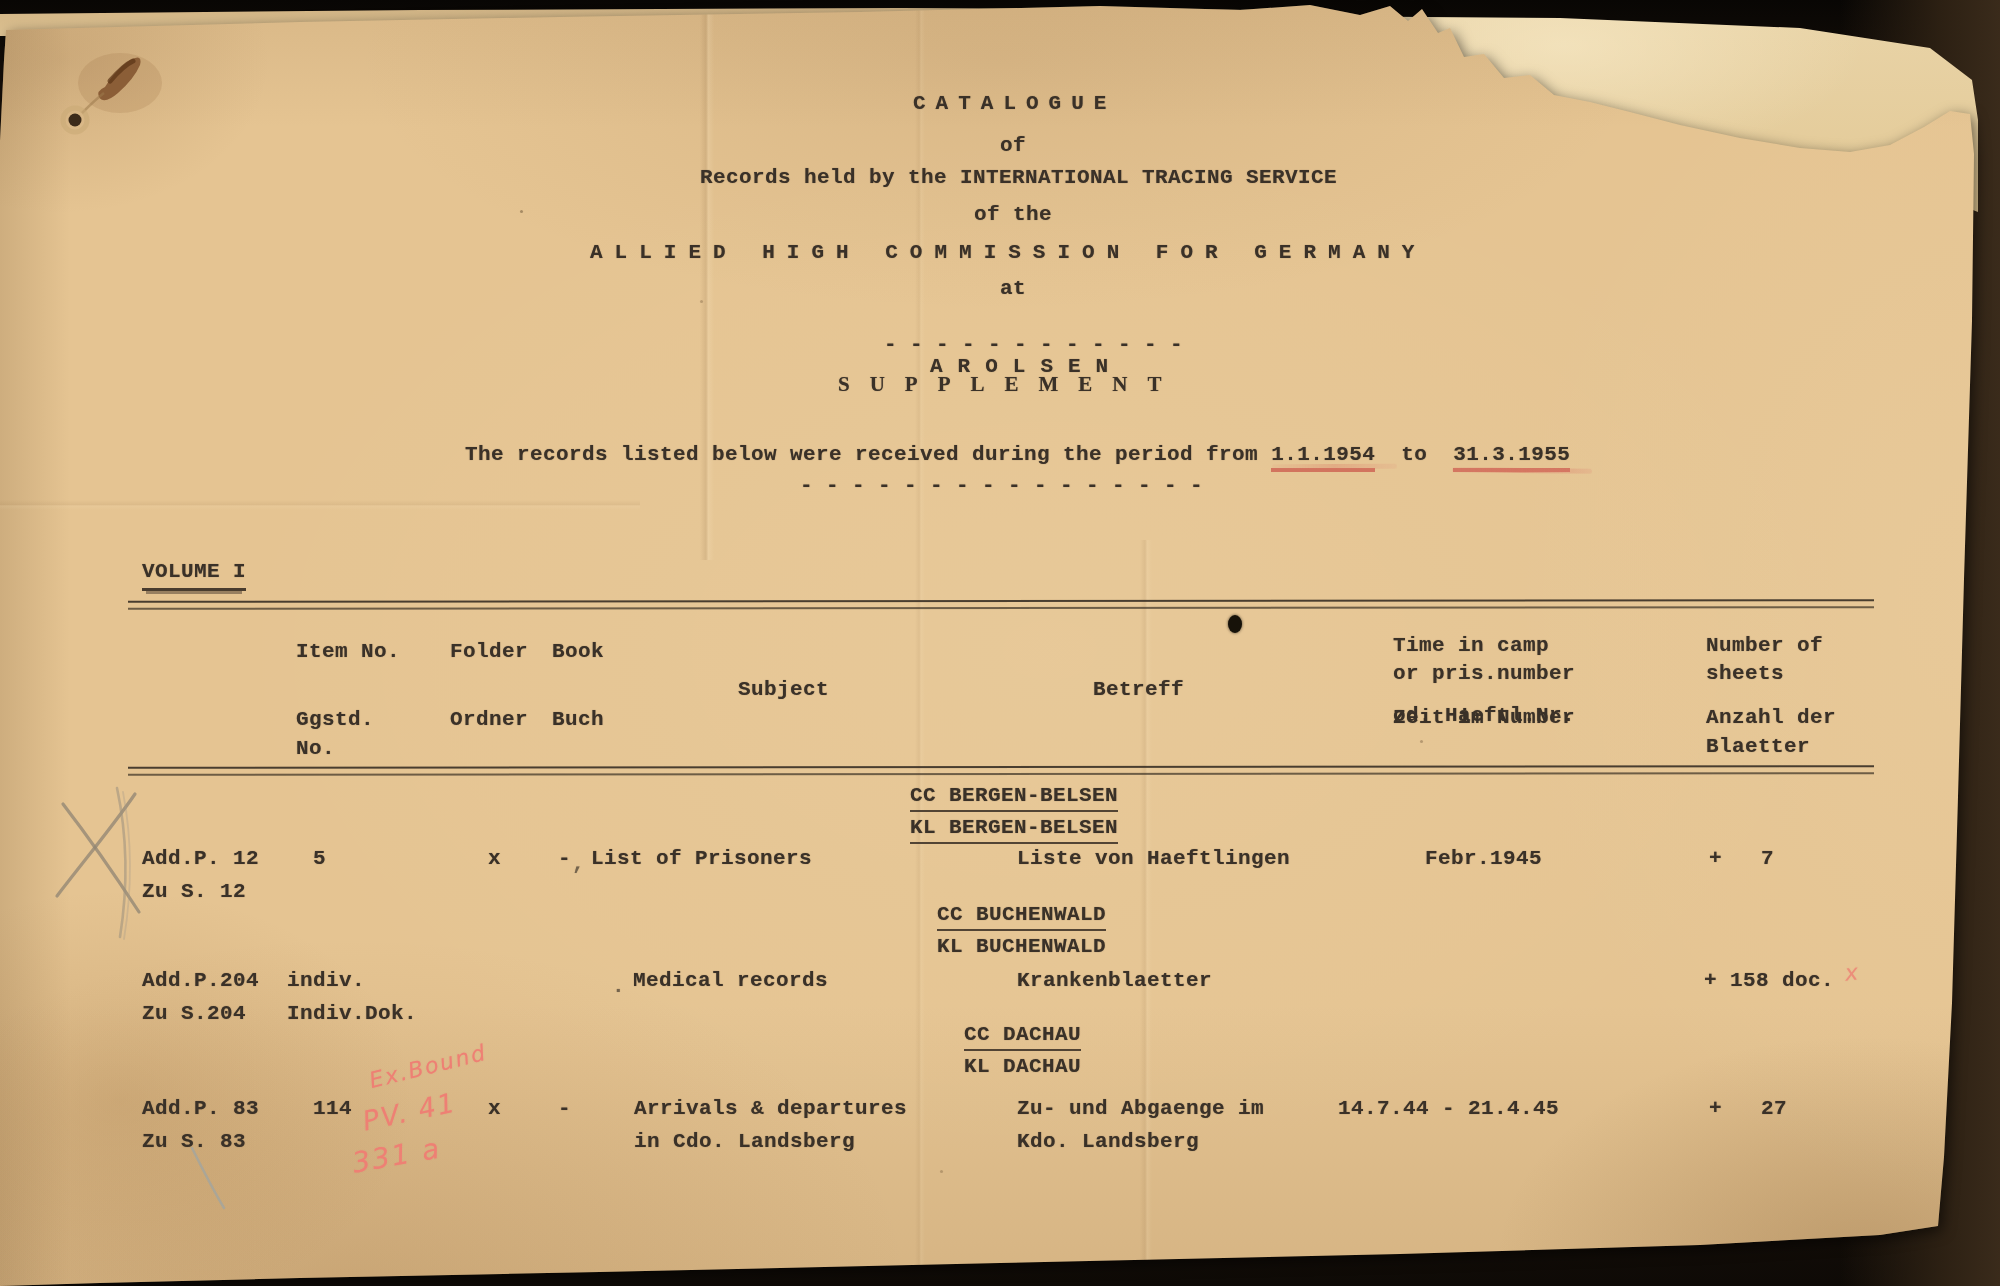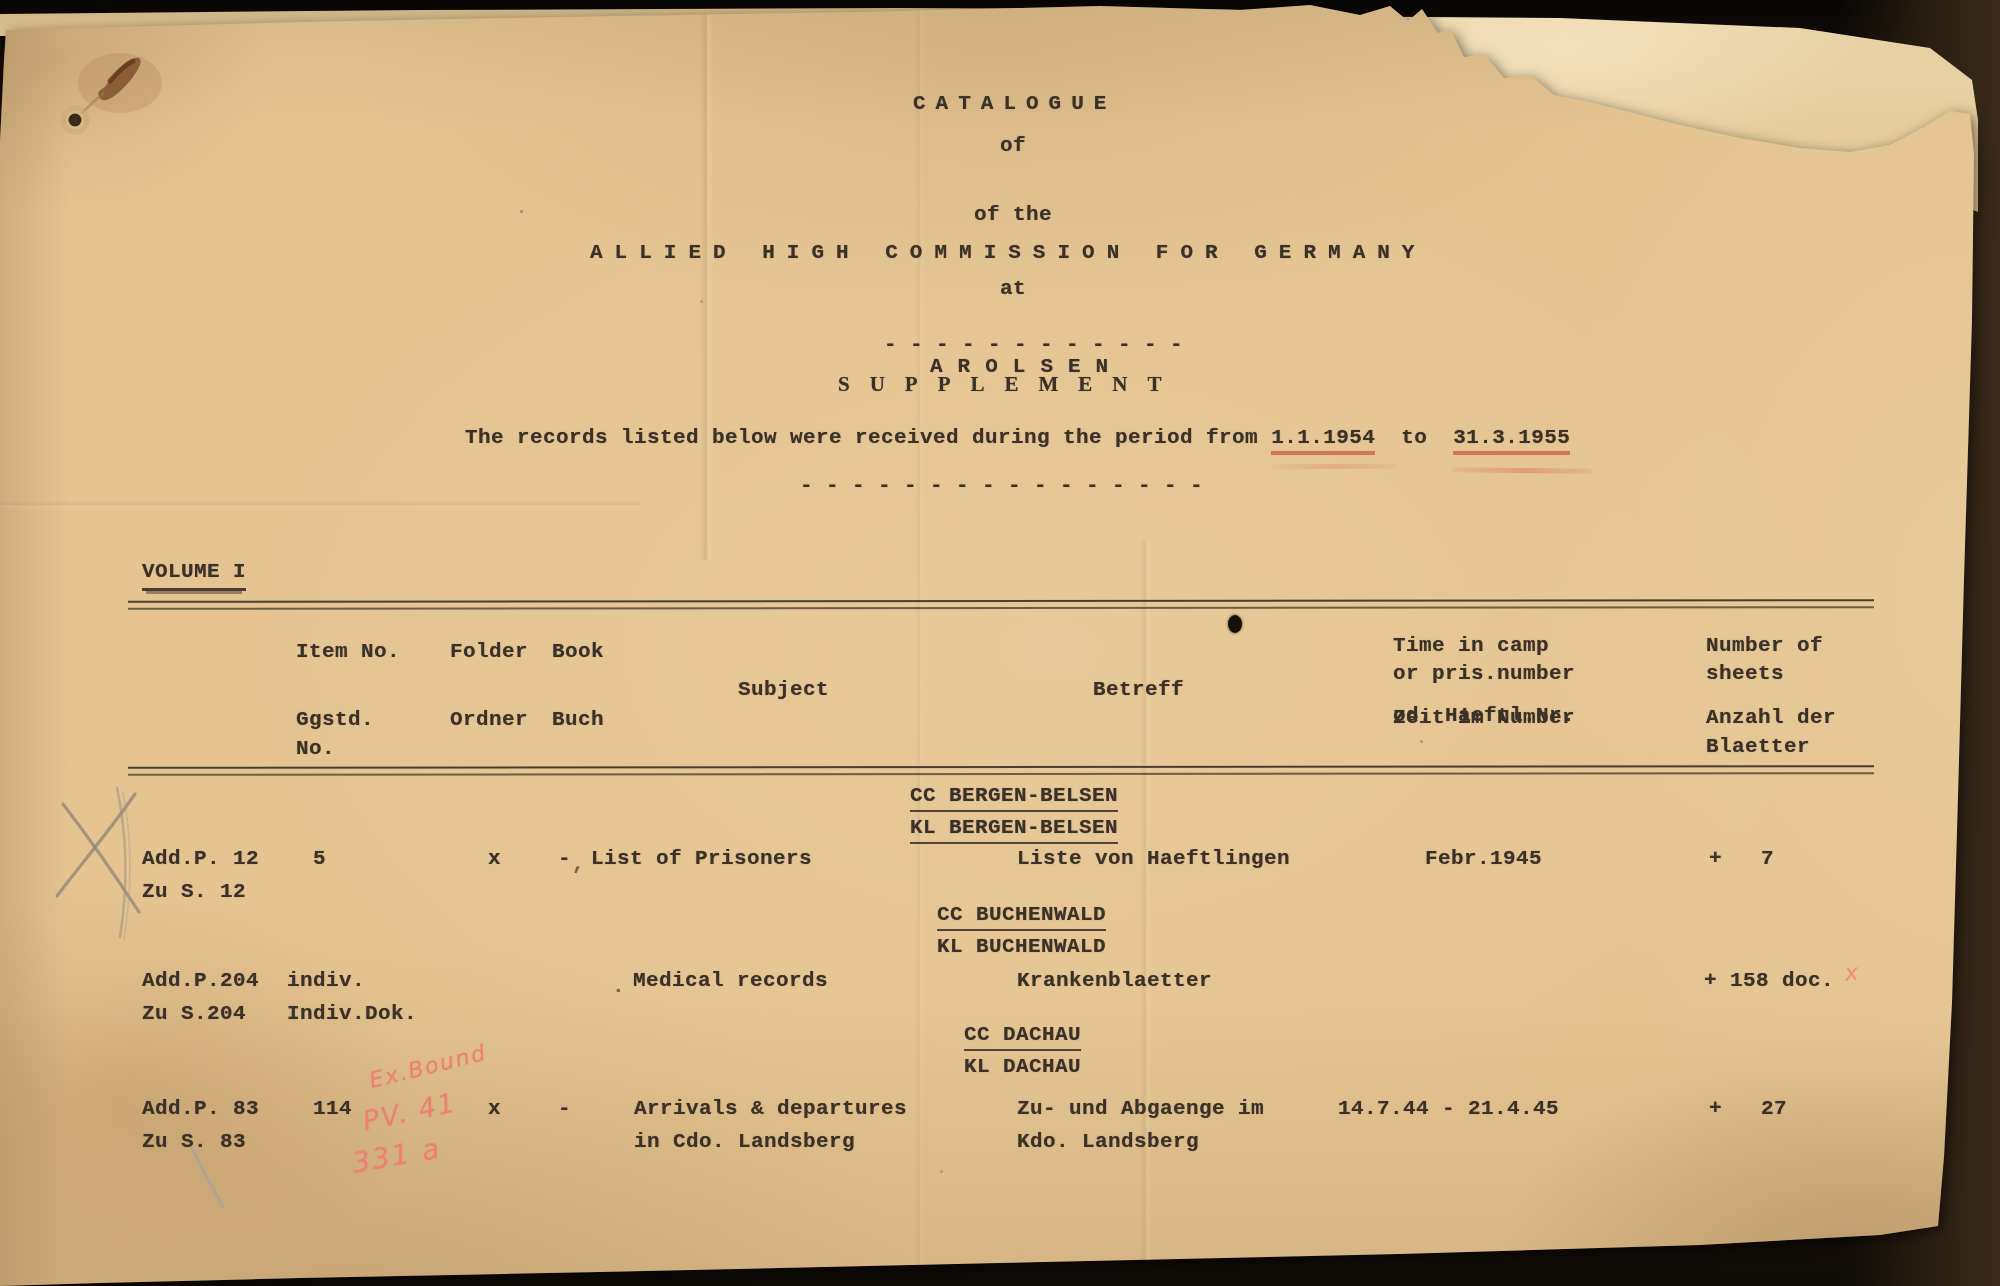--- a/index.html
+++ b/index.html
@@ -59,21 +59,21 @@
     font:700 21px/1.12 "Liberation Mono","DejaVu Sans Mono",monospace;
     color:#3a3128;text-shadow:0 0 1px rgba(58,49,40,.55);letter-spacing:.4px;
   }
   .ls-cat{letter-spacing:10px;}
   .ls-com{letter-spacing:12px;}
   .ls-aro{letter-spacing:15px;margin-top:44px;}
   .ls-sup{letter-spacing:20px;font-family:Liberation Serif, serif;}
   .u-typed{border-bottom:2px solid rgba(55,45,35,.85);padding-bottom:2px;}
   .u-heavy{border-bottom:3px solid rgba(55,45,35,.9);padding-bottom:4px;box-shadow:0 7px 0 -4px rgba(55,45,35,.45);}
   .ruling{position:absolute;height:5px;border-top:2px solid rgba(52,43,33,.88);border-bottom:2px solid rgba(52,43,33,.68);transform:rotate(-.05deg);}
-  .red-date{display:inline-block;border-bottom:4px solid rgba(205,95,80,.8);padding-bottom:1px;}
+  .red-date{display:inline-block;border-bottom:4px solid rgba(205,95,80,.8);padding-bottom:1px;margin-top:17px;}
   .red-smudge{position:absolute;height:5px;background:linear-gradient(90deg,rgba(222,133,115,.15),rgba(216,120,100,.55),rgba(222,133,115,.2));border-radius:3px;filter:blur(.6px);}
   .hand{position:absolute;white-space:pre;font:italic 400 26px/1 "DejaVu Sans","Liberation Sans",sans-serif;color:#ee8074;letter-spacing:2px;text-shadow:0 0 1px rgba(238,128,116,.5);}
   .ink-dot{position:absolute;width:14px;height:18px;border-radius:50%;background:#171209;box-shadow:0 0 3px rgba(23,18,9,.75);}
   .mark-svg{position:absolute;}
   .speck{position:absolute;width:3px;height:3px;border-radius:50%;background:rgba(92,70,44,.45);
     box-shadow: 180px 90px 0 rgba(92,70,44,.3), 900px 530px 0 rgba(92,70,44,.35), 1500px 260px 0 rgba(92,70,44,.3), 420px 960px 0 rgba(92,70,44,.3), 1250px 1120px 0 rgba(92,70,44,.3);}
 </style>
 </head>
 <body>
 
@@ -109,20 +109,21 @@
     </svg>
 
     <svg class="mark-svg" style="left:182px;top:1142px" width="60" height="75" viewBox="0 0 60 75">
       <path d="M10 6 C20 26 30 46 42 66" stroke="#8aa3b8" stroke-width="2.5" fill="none" opacity=".5" stroke-linecap="round"></path>
     </svg>
 
     <div class="ink-dot" style="left:1228px;top:615px"></div>
 
     <div class="tw ls-cat" style="left:913px;top:92px">CATALOGUE</div>
     <div class="tw" style="left:1000px;top:134px">of</div>
+    <div class="tw" style="left:700px;top:166px">Records held by the INTERNATIONAL TRACING SERVICE</div>
     <div class="tw" style="left:974px;top:203px">of the</div>
     <div class="tw ls-com" style="left:590px;top:241px">ALLIED HIGH COMMISSION FOR GERMANY</div>
     <div class="tw" style="left:1000px;top:277px">at</div>
     <div class="tw ls-aro" style="left:930px;top:311px">AROLSEN</div>
     <div class="tw" style="left:884px;top:333px">- - - - - - - - - - - -</div>
     <div class="tw ls-sup" style="left:838px;top:373px">SUPPLEMENT</div>
 
     <div class="tw" style="left:465px;top:426px"><span>The records listed below were received during the period from </span><span class="red-date">1.1.1954</span><span>  to  </span><span class="red-date">31.3.1955</span></div>
     <div class="red-smudge" style="left:1452px;top:468px;width:140px;transform:rotate(.6deg)"></div>
     <div class="red-smudge" style="left:1272px;top:464px;width:125px;opacity:.6;transform:rotate(-.3deg)"></div>

